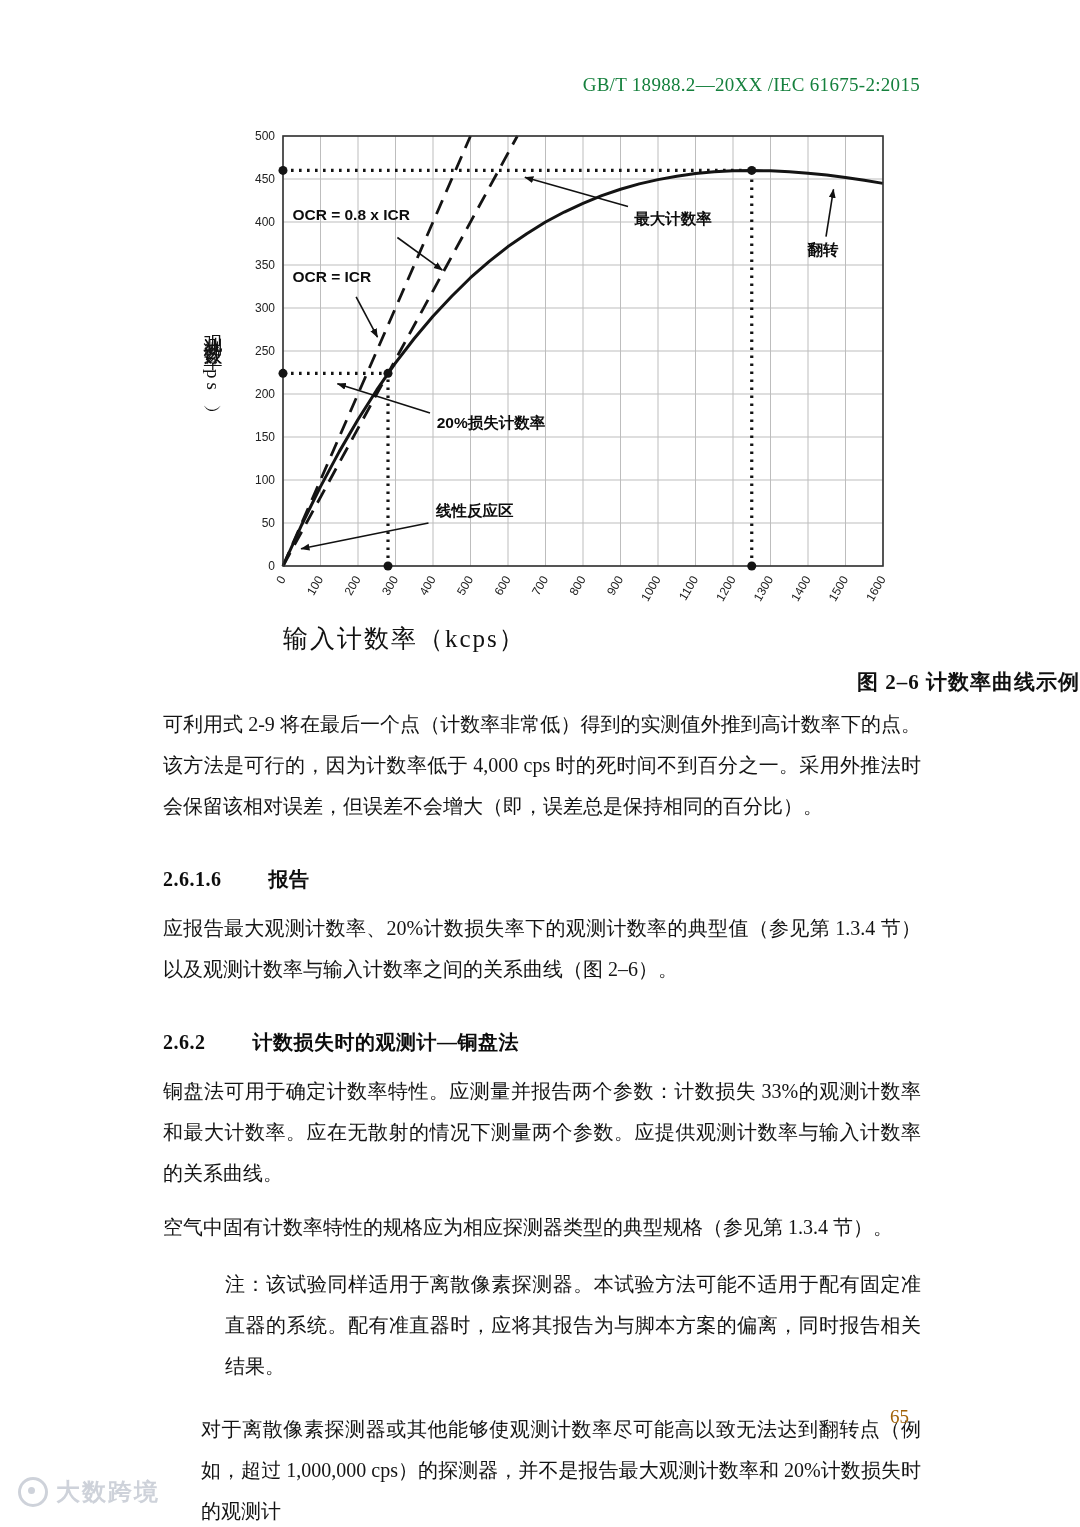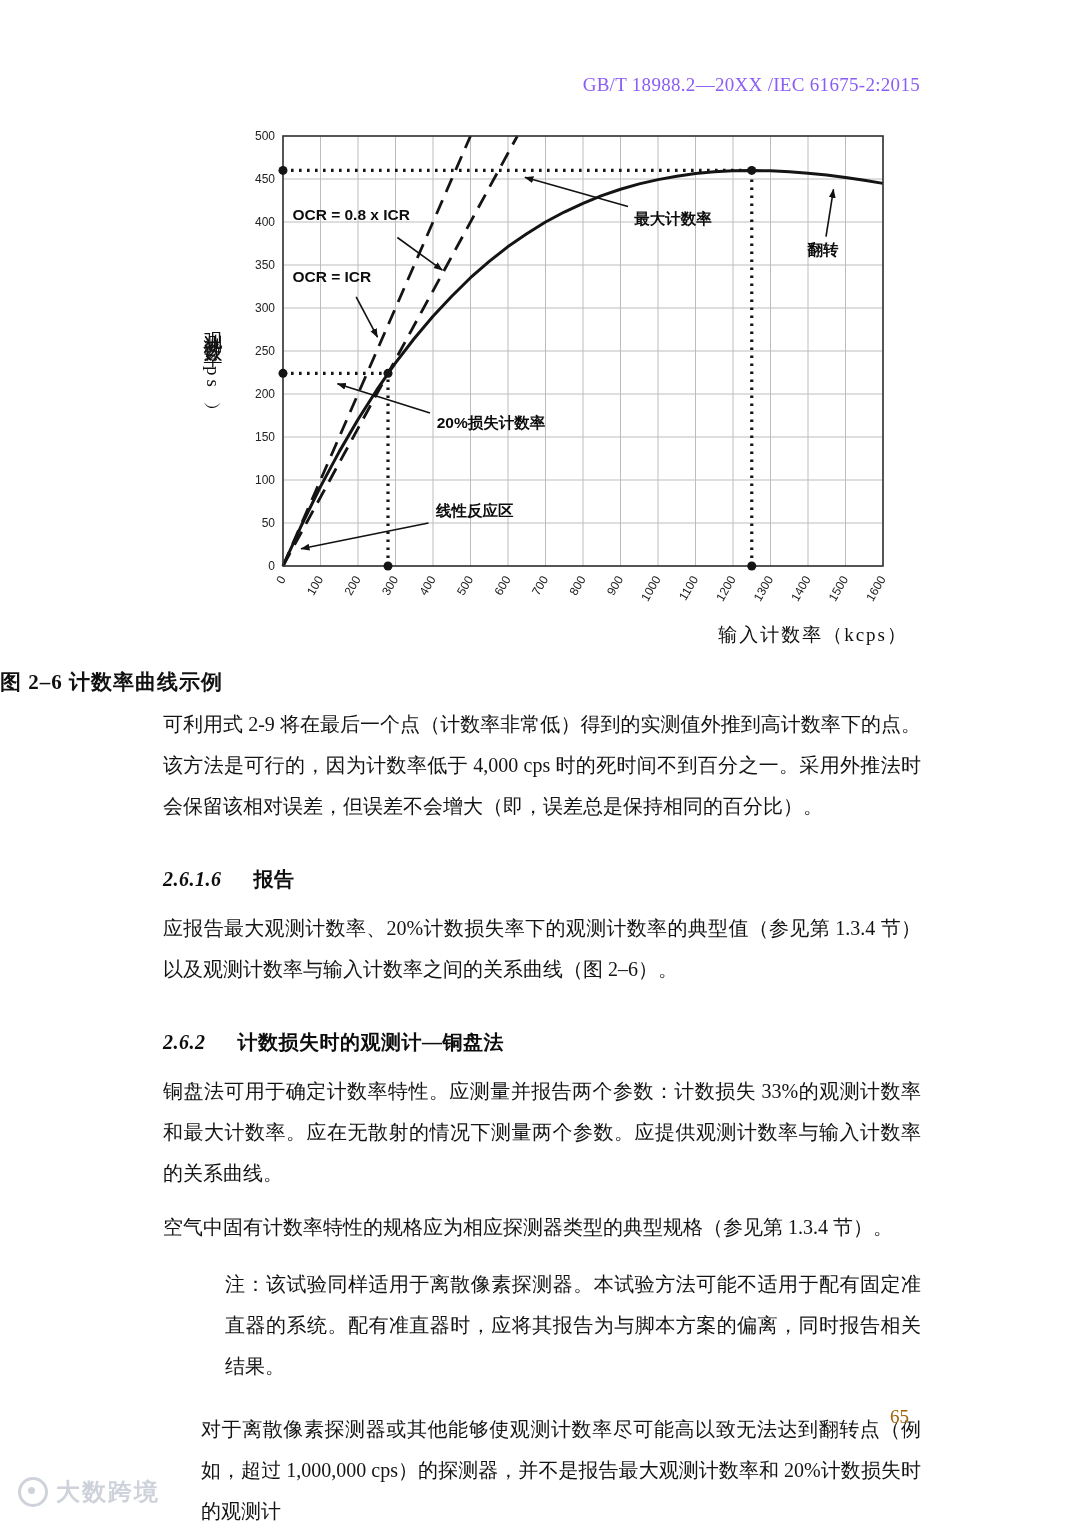--- a/index.html
+++ b/index.html
@@ -2,50 +2,50 @@
 <html><head>
 <meta charset="utf-8">
 <style>
   html,body{margin:0;padding:0;}
   body{
     width:1080px;height:1527px;background:#ffffff;position:relative;overflow:hidden;
     font-family:"Liberation Serif","DejaVu Serif",serif;color:#1c1c1c;
   }
   .page{position:absolute;inset:0;}
   .header{
-    position:absolute;top:74px;right:160px;font-size:19px;letter-spacing:.3px;color:#8b5cf6;
+    position:absolute;top:74px;right:160px;font-size:19px;letter-spacing:.3px;color:#15803d;
   }
   .figure{
     position:absolute;top:122px;left:0;right:0;
     display:flex;justify-content:center;transform:translateX(14px);
   }
   .chart-row{display:flex;align-items:center;}
   .y-label{
     writing-mode:vertical-rl;text-orientation:mixed;
     font-size:19px;letter-spacing:4px;color:#111;margin-right:2px;margin-bottom:60px;
   }
   .chart-col{display:flex;flex-direction:column;}
   .x-label{
-    padding-left:55px;text-align:right;font-size:19px;color:#111;margin-top:-2px;letter-spacing:2px;
+    padding-left:55px;text-align:left;font-size:25px;color:#111;margin-top:-2px;letter-spacing:2px;
   }
   svg .tick{font:12px "Liberation Sans","DejaVu Sans",sans-serif;fill:#222;}
   svg .ann{font:700 15.5px "Liberation Sans","DejaVu Sans",sans-serif;fill:#0d0d0d;}
   .caption{
-    position:absolute;top:668px;left:0;right:0;text-align:left;
+    position:absolute;top:668px;left:0;right:0;text-align:right;
     font-weight:700;font-size:21px;color:#111;letter-spacing:1px;
   }
   .content{
     position:absolute;top:704px;left:163px;width:758px;
     font-size:20px;line-height:2.05;text-align:justify;color:#141414;
   }
   .content p{margin:0 0 13px 0;}
   h3.sec{
     font-size:20px;font-weight:700;margin:32px 0 8px 0;color:#0d0d0d;letter-spacing:.5px;
   }
-  h3.sec .num{margin-right:32px;font-style:italic;}
+  h3.sec .num{margin-right:47px;}
   .note{margin-left:62px !important;margin-top:16px !important;font-family:Liberation Serif, serif;}
   .indent{margin-left:38px !important;margin-top:22px !important;}
   .page-number{
     position:absolute;top:1406px;right:171px;font-size:19px;color:#a16207;
   }
   .watermark{
     position:absolute;left:18px;top:1476px;display:flex;align-items:center;gap:8px;
     color:#c9ced6;font-family:Liberation Mono, monospace;
     font-size:24px;font-weight:700;letter-spacing:2px;opacity:.9;
   }

